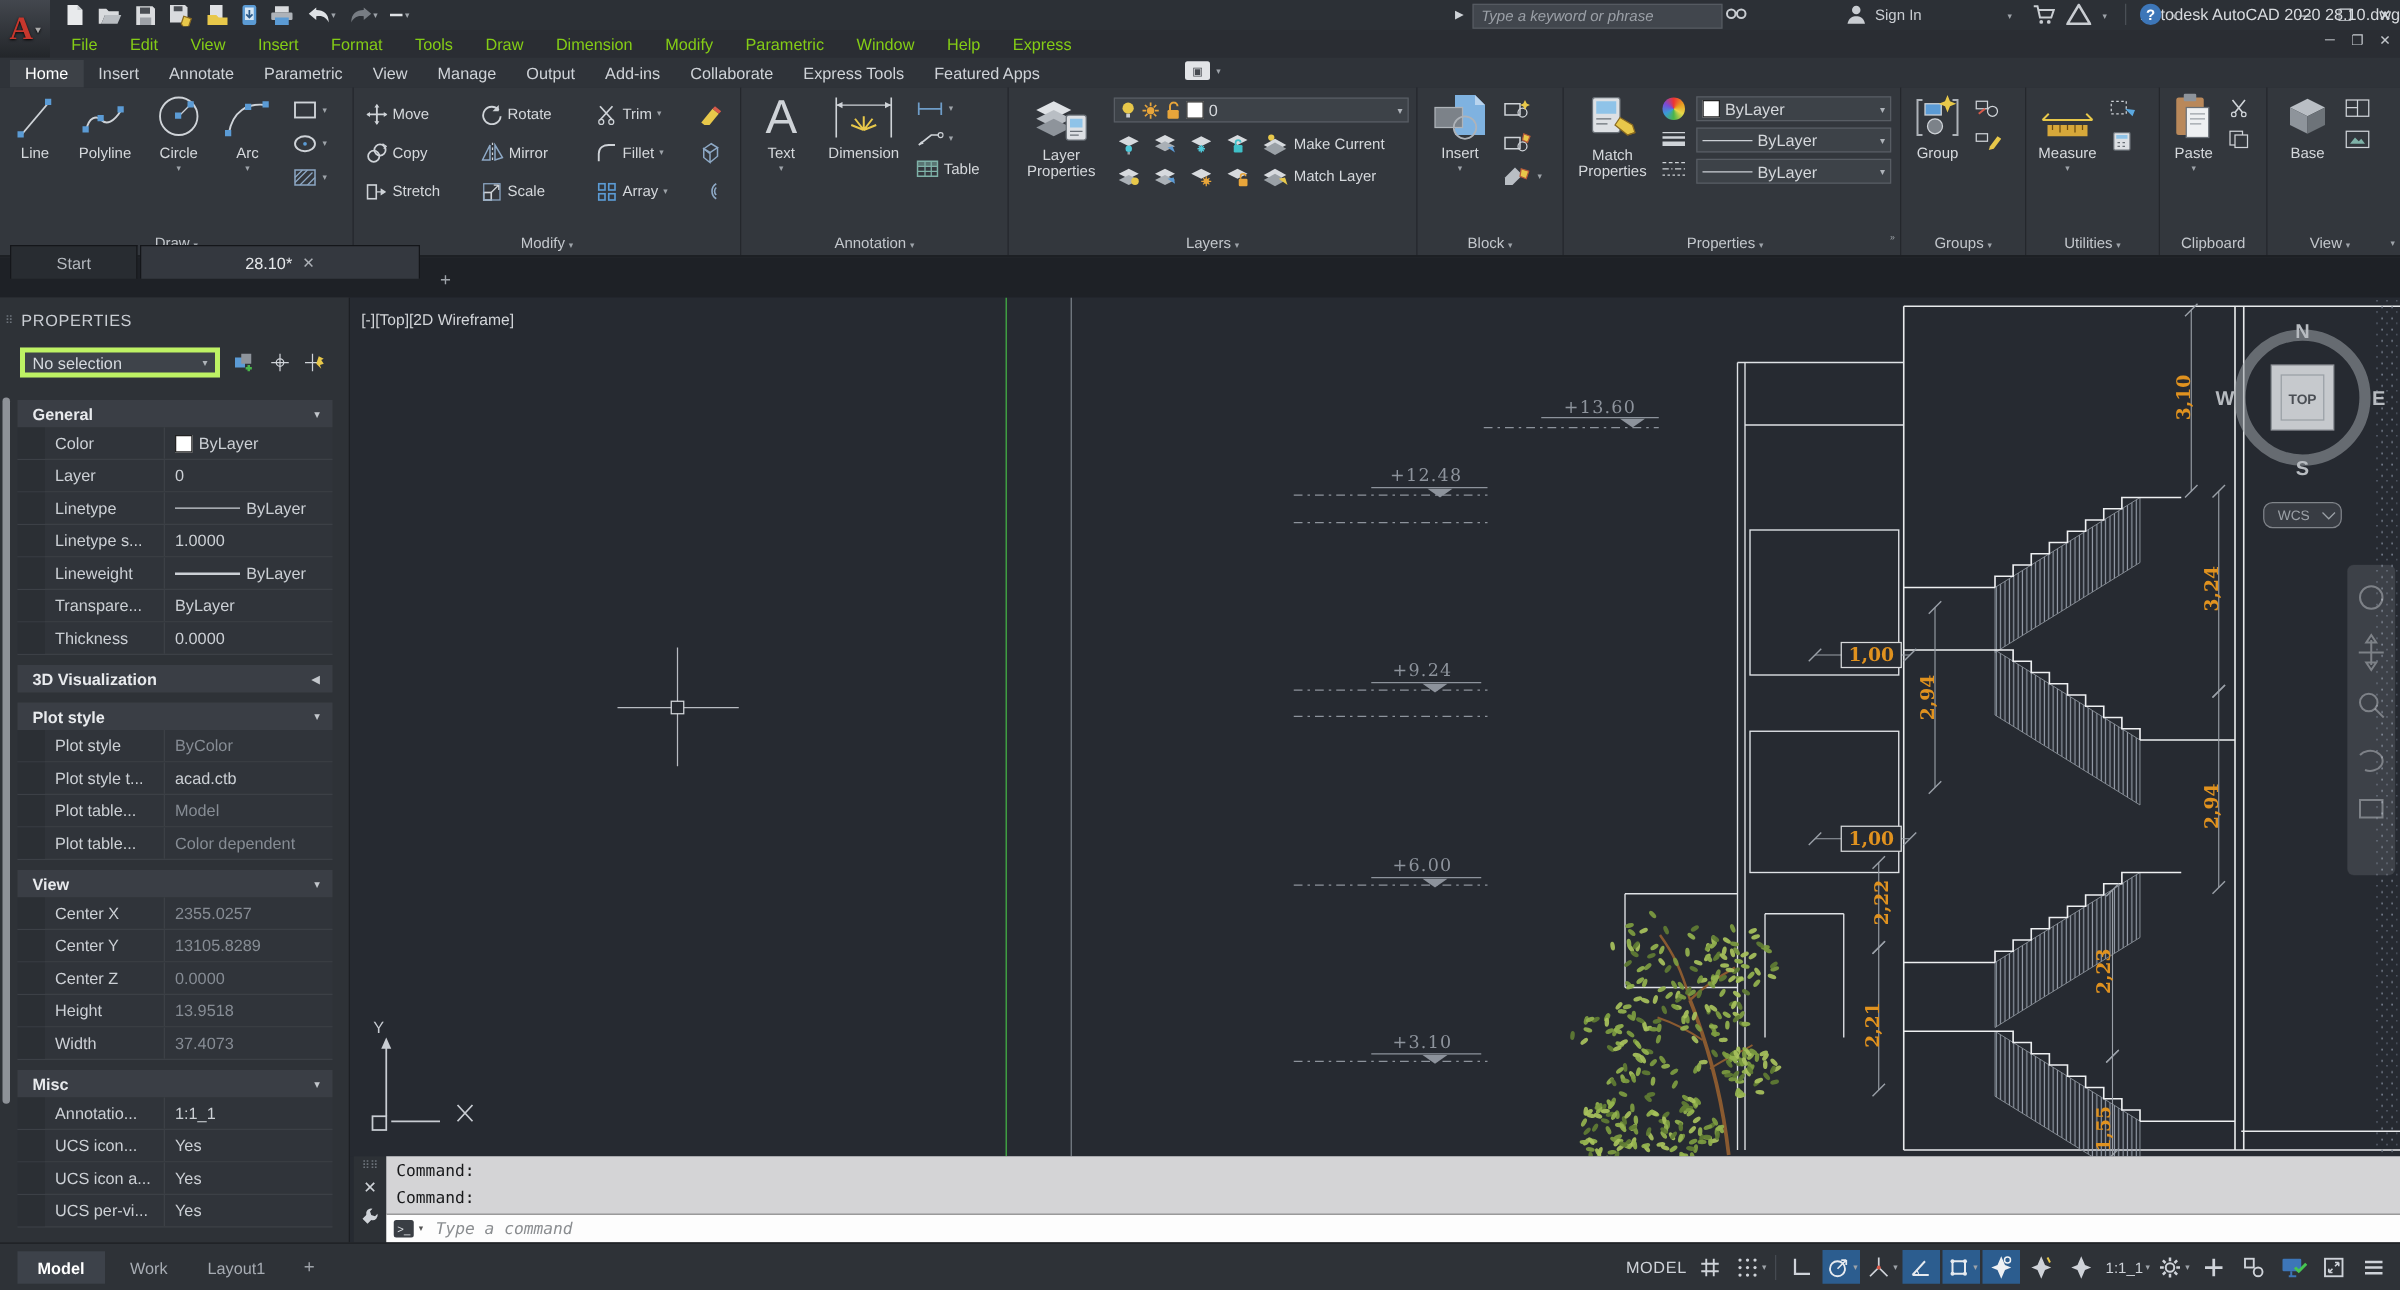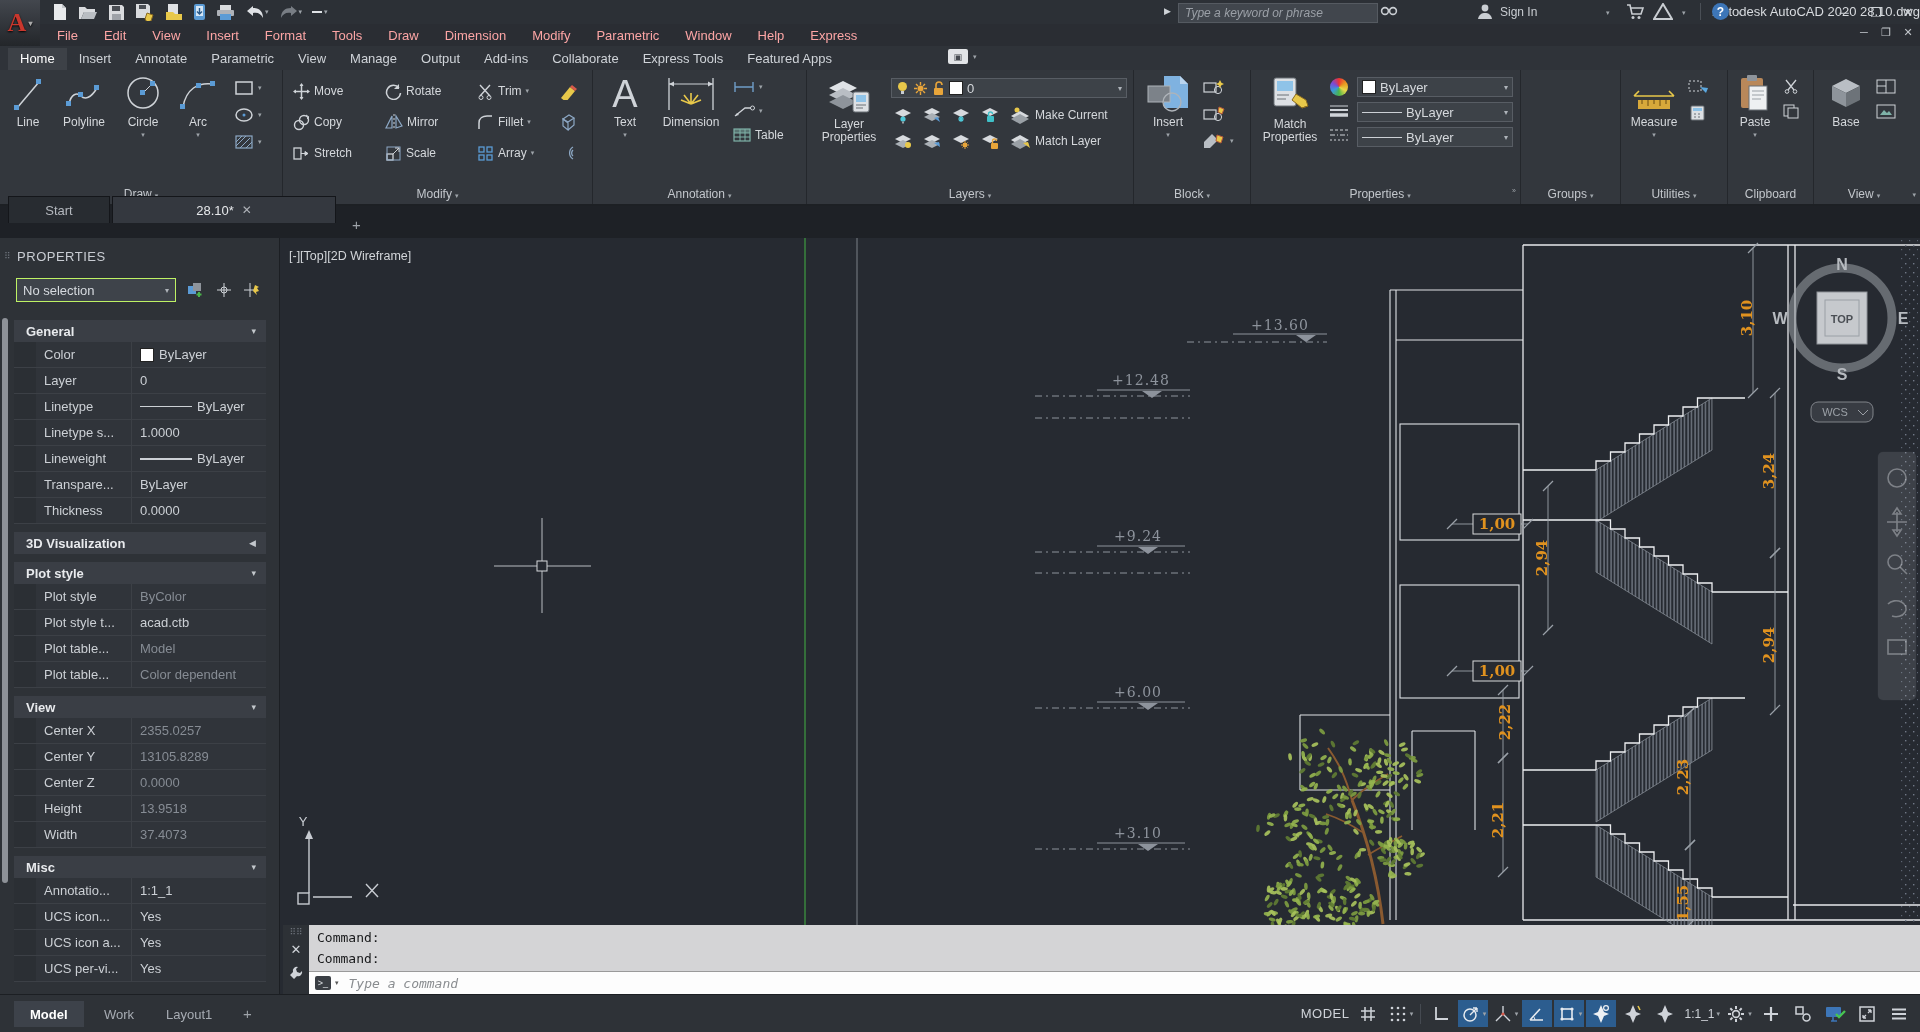--- a/index.html
+++ b/index.html
@@ -16,21 +16,21 @@
   .qat{display:flex;align-items:center;gap:10px;position:absolute;left:52px;top:2px;height:20px;}
   .qat svg{display:block;}
   .ddt{font-size:7px;color:#9ea3a9;}
   #titletext{left:0;top:4px;width:1920px;text-align:right;color:#d8dbdf;font-size:13px;pointer-events:none;}
   #searchbox{left:1178px;top:3px;width:192px;height:18px;background:#41464d;border:1px solid #555a61;
              color:#9ba0a7;font-style:italic;display:flex;align-items:center;padding-left:6px;font-size:12px;}
   .tbtn{color:#c9cdd2;font-size:12px;display:flex;align-items:center;gap:4px;}
   .winbtn{width:28px;height:20px;display:flex;align-items:center;justify-content:center;color:#cfd3d8;font-size:13px;}
   
   #menubar{left:44px;top:24px;height:22px;display:flex;align-items:center;}
-  .menu-item{padding:0 13px;color:#fca5a5;height:22px;display:flex;align-items:center;}
+  .menu-item{padding:0 13px;color:#84cc16;height:22px;display:flex;align-items:center;}
   #docwin{right:4px;top:26px;display:flex;gap:6px;}
   #docwin span{color:#c3c7cc;font-size:11px;width:16px;text-align:center;}
   
   #tabrow{left:0;top:46px;width:1920px;height:24px;background:#2f3339;display:flex;align-items:flex-end;padding-left:8px;box-sizing:border-box;}
   .rtab{padding:3px 12px 4px;color:#cfd3d8;}
   .rtab.active{background:#3d4147;color:#fff;}
   #ribbon{left:0;top:70px;width:1920px;height:136px;background:#33373d;border-bottom:2px solid #1d2024;box-sizing:border-box;display:flex;}
   .panel{position:relative;height:100%;border-right:1px solid #24272c;box-sizing:border-box;flex:none;}
   .plabel{position:absolute;left:0;right:0;bottom:3px;text-align:center;color:#c3c7cc;font-size:12px;}
   .plabel .ddt{margin-left:3px;}
@@ -46,21 +46,21 @@
   
   #filetabs{left:0;top:206px;width:1920px;height:32px;background:#1e2126;}
   .ftab{position:absolute;bottom:15px;height:27px;display:flex;align-items:center;justify-content:center;gap:8px;
         background:#282c31;color:#b4b8be;border:1px solid #14161a;border-bottom:none;box-sizing:border-box;}
   .ftab.active{background:#34383f;color:#e6e8eb;}
   .ftab .x{color:#aeb2b8;font-size:12px;}
   
   #palette{left:0;top:238px;width:280px;height:756px;background:#2e3237;border-right:1px solid #1c1f23;box-sizing:border-box;}
   #pal-head{position:absolute;left:0;top:8px;width:100%;height:20px;display:flex;align-items:center;color:#c9cdd3;letter-spacing:.5px;}
   .grip{color:#6d737b;font-size:9px;margin:0 6px 0 4px;line-height:7px;}
-  #pal-combo{position:absolute;left:16px;top:40px;width:160px;height:24px;background:#3e434a;border:1px solid #bef264;
+  #pal-combo{position:absolute;left:16px;top:40px;width:160px;height:24px;background:#3e434a;border:4px solid #bef264;
              display:flex;align-items:center;padding:0 6px;box-sizing:border-box;color:#d6dadf;}
   .pal-ic{position:absolute;top:42px;width:20px;height:20px;display:flex;align-items:center;justify-content:center;}
   .sect{position:absolute;left:14px;width:252px;}
   .sect-h{height:22px;background:#3a3e45;display:flex;align-items:center;font-weight:bold;color:#e8eaed;padding-left:12px;box-sizing:border-box;}
   .sect-h .arr{margin-left:auto;margin-right:10px;font-size:9px;color:#c3c7cc;font-weight:normal;}
   .prow{height:26px;display:flex;border-bottom:1px solid #3c4046;box-sizing:border-box;background:#30343a;}
   .prow .gut{width:22px;background:#2b2f34;}
   .prow .lab{width:96px;display:flex;align-items:center;padding-left:8px;color:#ccd0d5;border-right:1px solid #3c4046;box-sizing:border-box;}
   .prow .val{flex:1;display:flex;align-items:center;padding-left:8px;color:#ccd0d5;gap:5px;}
   .prow .val.gray{color:#868c94;}
@@ -588,20 +588,42 @@
         <div class="combo" style="position:absolute;left:106px;top:53px;width:156px;">
           <span class="lln" style="width:40px;"></span>
             <span>ByLayer</span>
             <span class="dd">▾</span>
         </div>
       </div>
       <div class="plabel"><span>Properties</span><span class="ddt">▾</span><span class="ddt" style="float:right;margin-right:4px;">»</span></div>
     </div>
 
     <div class="panel" style="width:100px;">
+      <div class="pbody row" style="align-items:flex-start;padding-left:6px;gap:6px;">
+        <div class="bigbtn" style="width:46px;">
+          <svg class="ico" width="40" height="40" viewBox="0 0 40 40">
+              <path d="M8 6H4v28h4M32 6h4v28h-4" fill="none" stroke="#aeb3b9" stroke-width="1.6"></path>
+              <rect x="10" y="9" width="13" height="9" fill="#5b9bd5" stroke="#cfd3d8"></rect>
+              <circle cx="18" cy="27" r="6" fill="#7c8289" stroke="#cfd3d8"></circle>
+              <path d="M28 2l2 5 5 2-5 2-2 5-2-5-5-2 5-2z" fill="#e8c84a"></path>
+            </svg>
+          <span class="lbl">Group</span>
+        </div>
+        <div style="display:flex;flex-direction:column;gap:10px;padding-top:5px;">
+          <svg class="ico" width="22" height="16" viewBox="0 0 22 16">
+              <rect x="2" y="2" width="9" height="6" fill="none" stroke="#cfd3d8"></rect>
+              <circle cx="15" cy="10" r="4" fill="none" stroke="#cfd3d8"></circle>
+              <path d="M4 12l5-4" stroke="#d85a4a" stroke-width="1.6"></path>
+            </svg>
+          <svg class="ico" width="22" height="16" viewBox="0 0 22 16">
+              <rect x="2" y="2" width="9" height="6" fill="none" stroke="#cfd3d8"></rect>
+              <path d="M13 12l6-8 3 2-6 8-4 1z" fill="#e8c84a"></path>
+            </svg>
+        </div>
+      </div>
       <div class="plabel"><span>Groups</span><span class="ddt">▾</span></div>
     </div>
 
     <div class="panel" style="width:107px;">
       <div class="pbody row" style="align-items:flex-start;padding-left:6px;gap:6px;">
         <div class="bigbtn" style="width:54px;">
           <svg class="ico" width="44" height="40" viewBox="0 0 44 40">
               <path d="M2 22h40M2 22l5-5M42 22l-5-5" stroke="#e8c84a" stroke-width="1.6" fill="none"></path>
               <rect x="6" y="26" width="32" height="9" fill="#d7a83a"></rect>
               <path d="M10 26v4M16 26v6M22 26v4M28 26v6M34 26v4" stroke="#6a4a10"></path>

